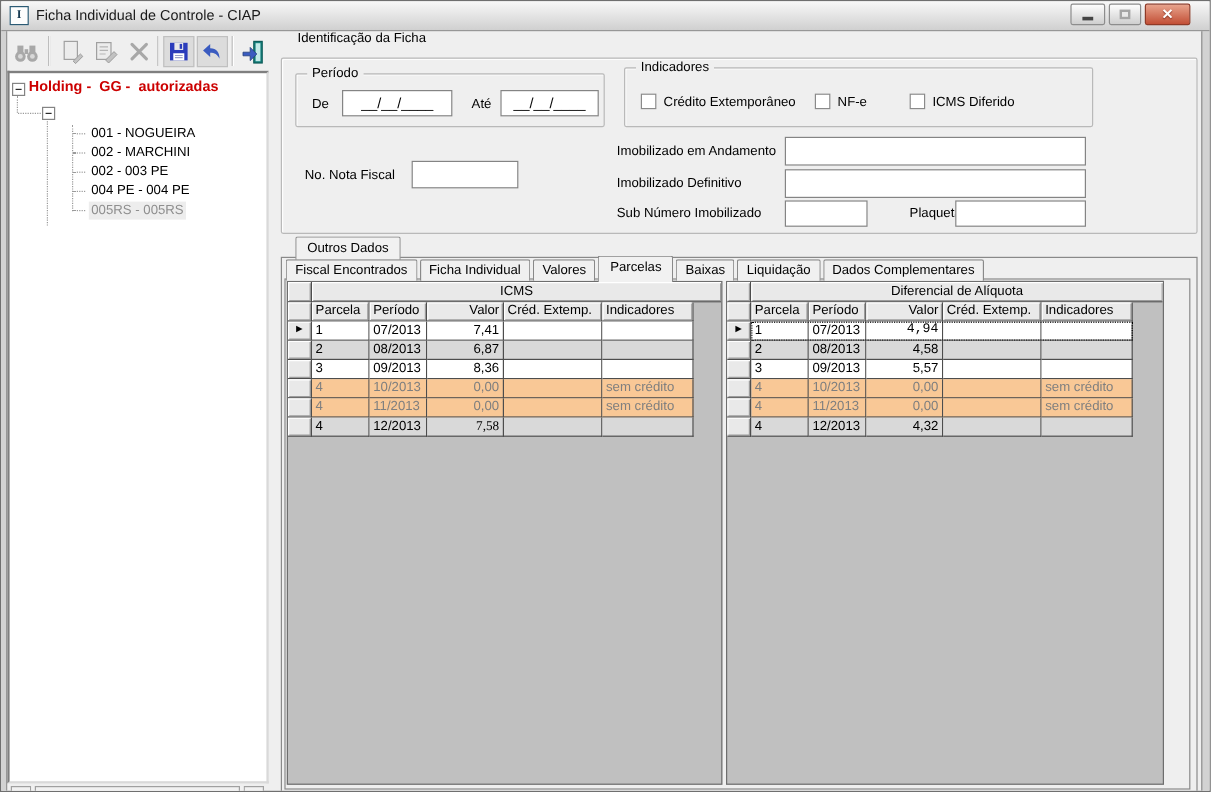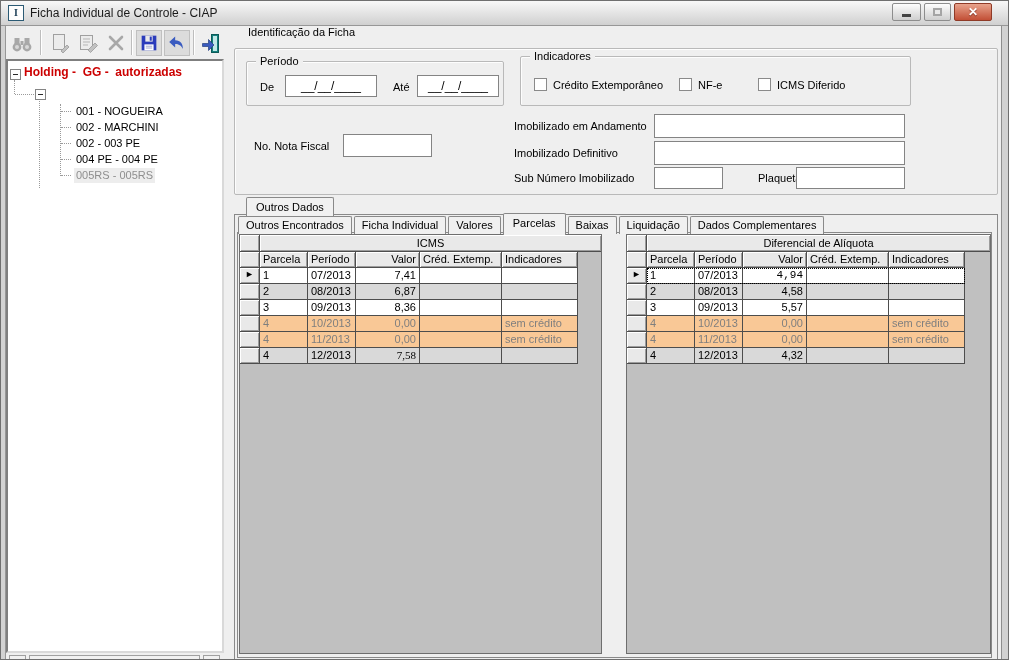--- a/index.html
+++ b/index.html
@@ -231,21 +231,21 @@
   <input class="tb" style="left: 653px; top: 166px; width: 69px; height: 22px;" value="">
   <span class="lbl" style="left:757px; top:171px">Plaqueta</span>
   <input class="tb" style="left: 795px; top: 166px; width: 109px; height: 22px;" value="">
 
   <div class="tabstrip" style="left:245px; top:196px">
     <div class="tab sel">Outros Dados</div>
   </div>
   <div class="tabpanel" style="left:233px; top:213px; width:764px; height:446px"></div>
 
   <div class="tabstrip" style="left:237px; top:212px">
-      <div class="tab">Outros Encontrados</div>
+      <div class="tab">Fiscal Encontrados</div>
       <div class="tab">Ficha Individual</div>
       <div class="tab">Valores</div>
       <div class="tab sel">Parcelas</div>
       <div class="tab">Baixas</div>
       <div class="tab">Liquidação</div>
       <div class="tab">Dados Complementares</div>
     </div>
   <div class="tabpanel" style="left:236px; top:231px; width:755px; height:426px"></div>
 
   <div class="gpanel" style="left:238px; top:233px; width:363px; height:420px">
@@ -317,21 +317,21 @@
         <div class="gsel"></div>
         <div class="gcells">
           <div class="gcell" style="width: 48px;">4</div>
           <div class="gcell" style="width: 48px;">12/2013</div>
           <div class="gcell" style="width: 64px; text-align: right; font-family: Liberation Serif, serif;">7,58</div>
           <div class="gcell" style="width: 82px;"></div>
           <div class="gcell" style="width: 76px;"></div>
         </div>
       </div>
     </div>
-  <div class="gpanel" style="left:625px; top:233px; width:365px; height:420px">
+  <div class="gpanel" style="left:604px; top:233px; width:365px; height:420px">
       <div class="gtitle">
         <div class="gstub"></div>
         <div class="gttext">Diferencial de Alíquota</div>
       </div>
       <div class="grow">
         <div class="gsel"></div>
         <div class="gcell gh" style="width: 48px;">Parcela</div>
         <div class="gcell gh" style="width: 48px;">Período</div>
         <div class="gcell gh" style="width: 64px; text-align: right;">Valor</div>
         <div class="gcell gh" style="width: 82px;">Créd. Extemp.</div>

